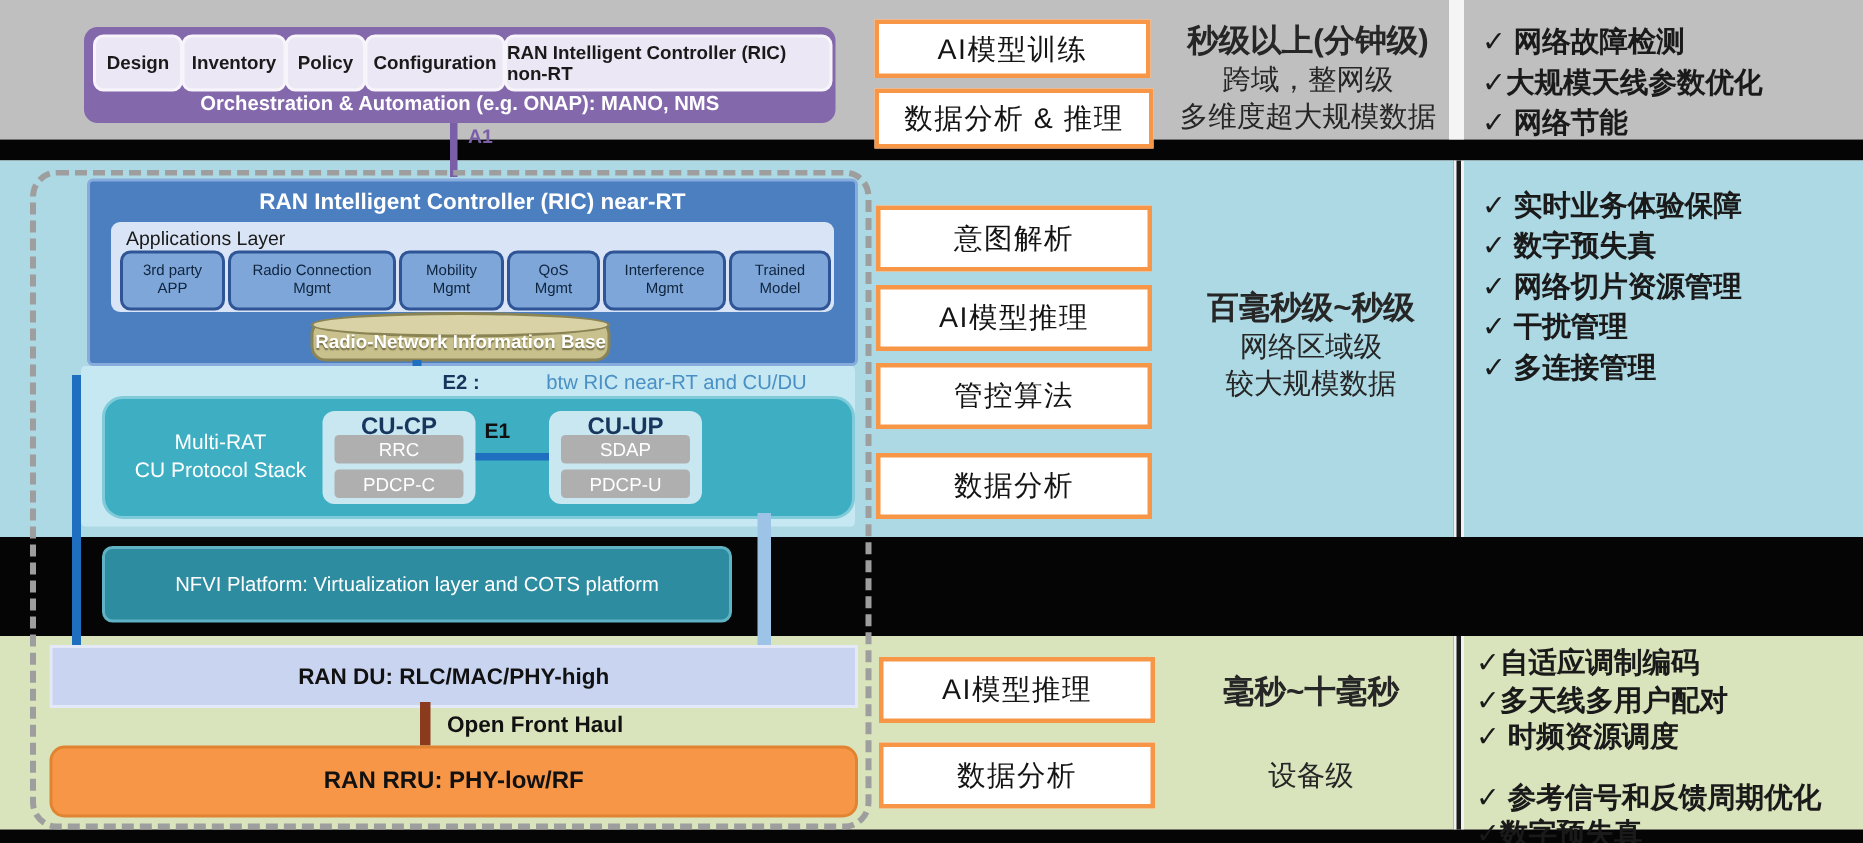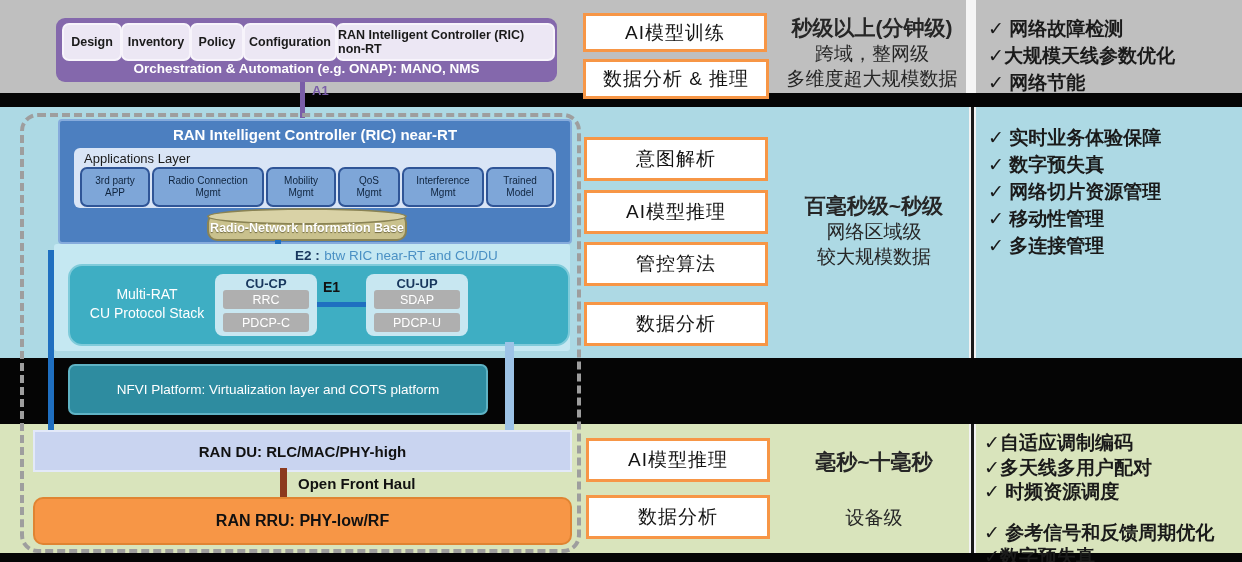--- a/index.html
+++ b/index.html
@@ -39,27 +39,27 @@
            font-size:10px;color:#0F243E;white-space:pre-line;line-height:12px;}
   .rnib{background:#C9C18D;border:2px solid #8a8354;border-radius:10px;}
   .rnib::before{content:"";position:absolute;left:-2px;right:-2px;top:-7px;height:13px;
                 background:#D9D2A6;border:2px solid #8a8354;border-radius:50%;}
   .rnib span{position:absolute;left:0;right:0;top:6px;text-align:center;color:#fff;
              font-weight:700;font-size:12.5px;text-shadow:0 1px 1px #6e6840;}
   
   .blue-line{background:#1F6FC0;}
   .lightblue-line{background:#9DC3E6;}
   .e2b{color:#17365D;font-weight:700;font-size:13.5px;}
-  .e2r{color:#4A90C4;font-size:13.5px;}
+  .e2r{color:#4A90C4;font-size:13.5px;margin-left:40px;}
   
   .innerbox{background:#C5E8F2;border-radius:3px;}
   .teal-box{background:#3EAEC3;border:2px solid #7FCBDA;border-radius:14px;}
   .multirat{color:#fff;font-size:14px;line-height:19px;text-align:center;white-space:pre-line;}
   .cucol{background:#C8E7F1;border-radius:8px;}
-  .cucol-title{color:#17365D;font-weight:700;font-size:13px;text-align:center;}
+  .cucol-title{color:#17365D;font-weight:700;font-size:16px;text-align:center;}
   .graycell{background:#AFAFAF;border-radius:3px;color:#fff;font-size:12.5px;
             display:flex;align-items:center;justify-content:center;}
   .e1-label{color:#111;font-weight:700;font-size:14px;}
   
   .nfvi{background:#2E8CA0;border:2px solid #5FB3C4;border-radius:7px;color:#fff;
         display:flex;align-items:center;justify-content:center;font-size:13.5px;}
   .randu{background:#C9D4F0;border:2px solid #E3E9F9;border-radius:0;color:#111;
          display:flex;align-items:center;justify-content:center;font-weight:700;font-size:15px;}
   .fh-line{background:#8C3A1E;}
   .fh-label{color:#111;font-weight:700;font-size:15px;}
@@ -170,21 +170,21 @@
   <div class="abs scale" style="left:778px;top:193px;width:192px;">
     <div class="lvl">百毫秒级~秒级</div>
     <div>网络区域级</div>
     <div>较大规模数据</div>
   </div>
 
   <div class="abs checks" style="left:988px;top:124px;">
     <div>✓ 实时业务体验保障</div>
     <div>✓ 数字预失真</div>
     <div>✓ 网络切片资源管理</div>
-    <div>✓ 移动性管理</div>
+    <div>✓ 干扰管理</div>
     <div>✓ 多连接管理</div>
   </div>
 
   <div class="abs nfvi" style="left:68px;top:364px;width:416px;height:47px;">NFVI Platform: Virtualization layer and COTS platform</div>
 
   <div class="abs randu" style="left:33px;top:430px;width:535px;height:38px;">RAN DU: RLC/MAC/PHY-high</div>
   <div class="abs fh-line" style="left:280px;top:468px;width:7px;height:29px;"></div>
   <div class="abs fh-label" style="left:298px;top:475px;">Open Front Haul</div>
   <div class="abs rru" style="left:33px;top:497px;width:535px;height:44px;">RAN RRU: PHY-low/RF</div>
 

